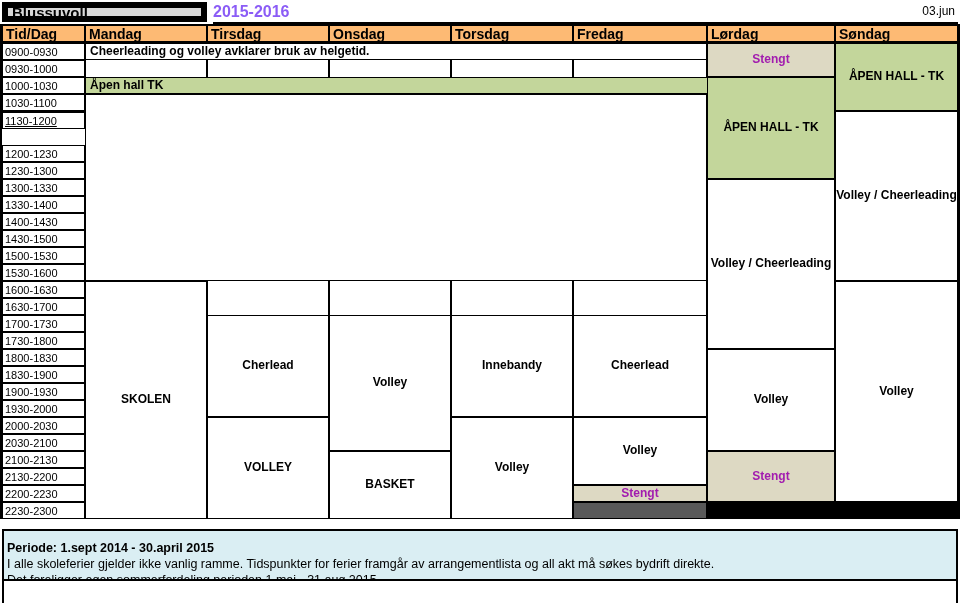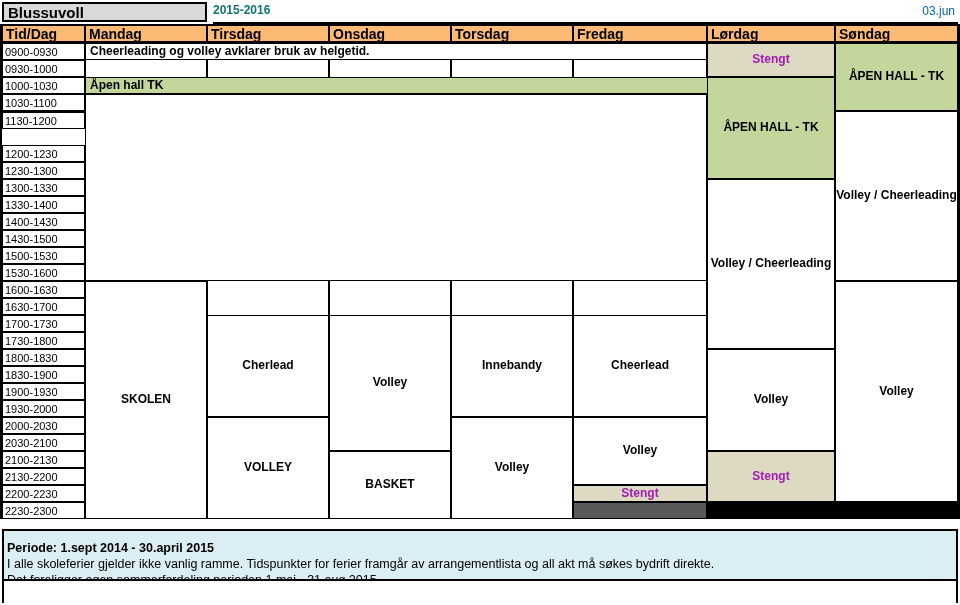--- a/index.html
+++ b/index.html
@@ -9,32 +9,32 @@
     font-family:"Liberation Sans", sans-serif;
     -webkit-font-smoothing:none;
     overflow:hidden;
   }
   #page{position:relative;width:960px;height:605px;box-sizing:border-box;}
 
   
   .titleband{position:absolute;left:0;top:0;width:960px;height:23px;}
   .title-box{
     position:absolute;left:2px;top:2px;width:205px;height:20px;
-    background:#d9d9d9;border:2px solid #000000;box-sizing:border-box;
+    background:#d9d9d9;border:6px solid #000000;box-sizing:border-box;
     font-size:15px;font-weight:bold;color:#000;
     display:flex;align-items:center;padding-left:4px;box-sizing:border-box;
     letter-spacing:0px;
   }
   .title-year{
     position:absolute;left:213px;top:3px;
-    font-size:12px;font-weight:bold;color:#0f766e;
+    font-size:16px;font-weight:bold;color:#8b5cf6;
   }
   .title-date{
     position:absolute;right:5px;top:4px;
-    font-size:12px;color:#0369a1;text-align:right;
+    font-size:12px;color:#000000;text-align:right;
   }
   .topline{position:absolute;left:213px;top:22px;width:745px;height:2px;background:#000;}
 
   
   .gridwrap{position:absolute;left:0;top:24px;width:960px;height:505px;}
 
   .hdr{
     position:absolute;top:0;height:19px;
     background:#fdba74;
     border:1px solid #000;box-sizing:border-box;
@@ -102,21 +102,21 @@
       <div class="hdr" style="left: 329px; width: 122px;">Onsdag</div>
       <div class="hdr" style="left: 451px; width: 122px;">Torsdag</div>
       <div class="hdr" style="left: 573px; width: 134px;">Fredag</div>
       <div class="hdr" style="left: 707px; width: 128px;">Lørdag</div>
       <div class="hdr" style="left: 835px; width: 123px;">Søndag</div>
       <div class="timecell" style="left: 2px; width: 83px; top: 19px;">0900-0930</div>
       <div class="timecell" style="left: 2px; width: 83px; top: 36px;">0930-1000</div>
       <div class="timecell" style="left: 2px; width: 83px; top: 53px;">1000-1030</div>
       <div class="timecell" style="left: 2px; width: 83px; top: 70px;">1030-1100</div>
       <div class="timecell" style="left: 2px; width: 83px; top: 87px;">1100-1130</div>
-      <div class="timecell" style="left: 2px; width: 83px; top: 88px;">1130-1200</div>
+      <div class="timecell" style="left: 2px; width: 83px; top: 88px; text-decoration: underline;">1130-1200</div>
       <div class="timecell" style="left: 2px; width: 83px; top: 121px;">1200-1230</div>
       <div class="timecell" style="left: 2px; width: 83px; top: 138px;">1230-1300</div>
       <div class="timecell" style="left: 2px; width: 83px; top: 155px;">1300-1330</div>
       <div class="timecell" style="left: 2px; width: 83px; top: 172px;">1330-1400</div>
       <div class="timecell" style="left: 2px; width: 83px; top: 189px;">1400-1430</div>
       <div class="timecell" style="left: 2px; width: 83px; top: 206px;">1430-1500</div>
       <div class="timecell" style="left: 2px; width: 83px; top: 223px;">1500-1530</div>
       <div class="timecell" style="left: 2px; width: 83px; top: 240px;">1530-1600</div>
       <div class="timecell" style="left: 2px; width: 83px; top: 257px;">1600-1630</div>
       <div class="timecell" style="left: 2px; width: 83px; top: 274px;">1630-1700</div>

